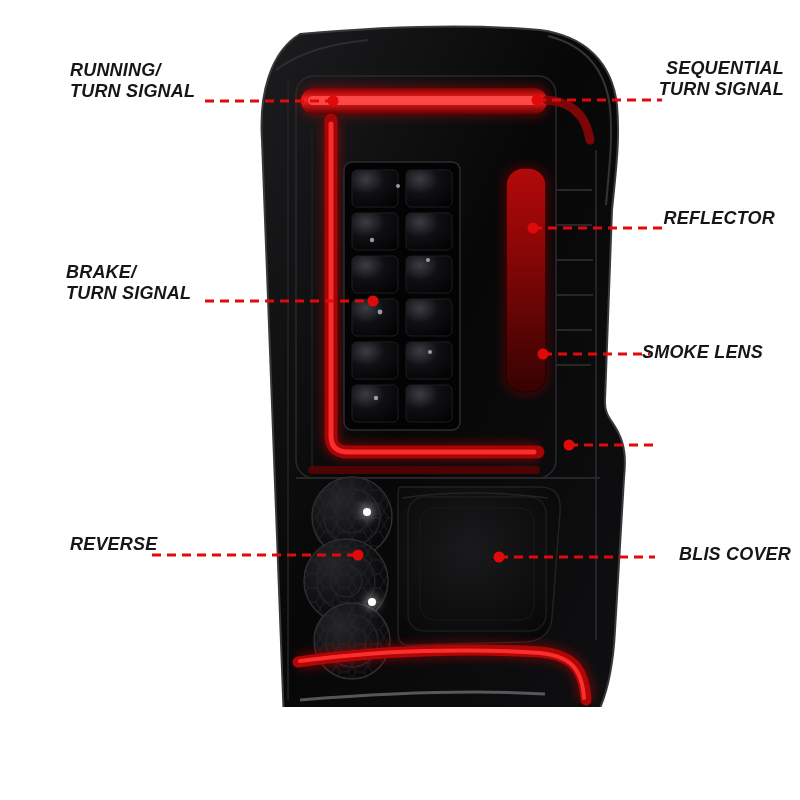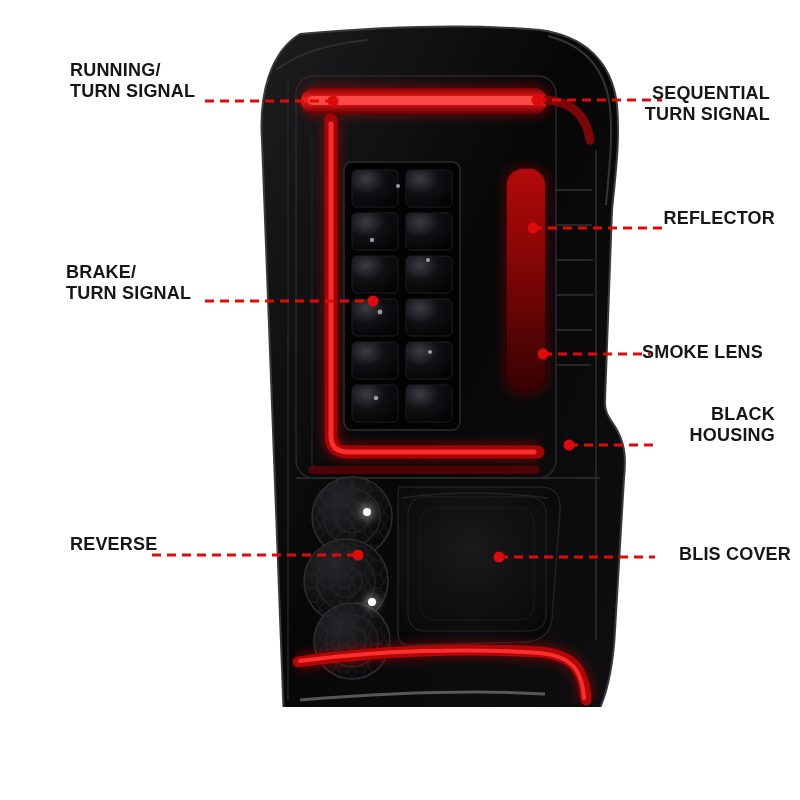--- a/index.html
+++ b/index.html
@@ -2,20 +2,21 @@
 <html><head>
 <meta charset="utf-8">
 <style>
   html,body{margin:0;padding:0;background:#ffffff;}
   .stage{
     position:relative;
     width:800px;height:707px;
     background:#ffffff;
     overflow:hidden;
     font-family:"Liberation Sans", sans-serif;
+    font-style:italic;
   }
   .art{position:absolute;left:0;top:0;}
   .callout-label{
     position:absolute;
     font-weight:700;
     font-size:18px;
     line-height:21px;
     letter-spacing:.2px;
     color:#161616;
     white-space:pre-line;
@@ -209,25 +210,23 @@
   </svg>
 
   <div class="callout-label" style="left:70px;top:60px;">RUNNING/
 TURN SIGNAL</div>
 
   <div class="callout-label" style="left:66px;top:262px;">BRAKE/
 TURN SIGNAL</div>
 
   <div class="callout-label" style="left:70px;top:534px;">REVERSE</div>
 
-  <div class="callout-label right" style="right:30px;top:58px;margin-top:25px;">SEQUENTIAL
+  <div class="callout-label right" style="right:16px;top:58px;">SEQUENTIAL
 TURN SIGNAL</div>
 
   <div class="callout-label right" style="right:25px;top:208px;margin-left:25px;">REFLECTOR</div>
 
   <div class="callout-label right" style="right:37px;top:342px;">SMOKE LENS</div>
 
-  <div class="callout-label right" style="right:25px;top:404px;">BLACK
-HOUSING</div>
 
   <div class="callout-label right" style="right:9px;top:544px;">BLIS COVER</div>
 
 </div>
 
 </body></html>

